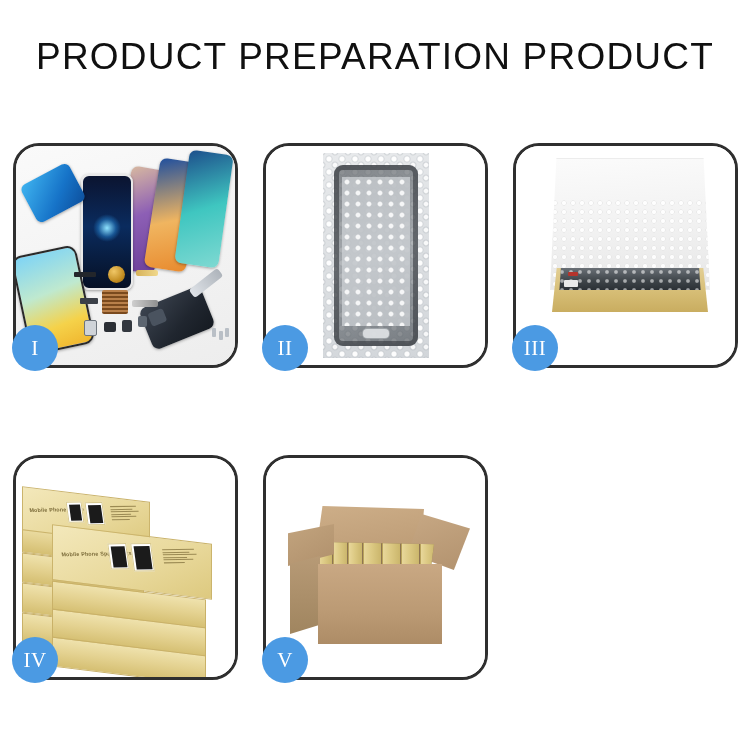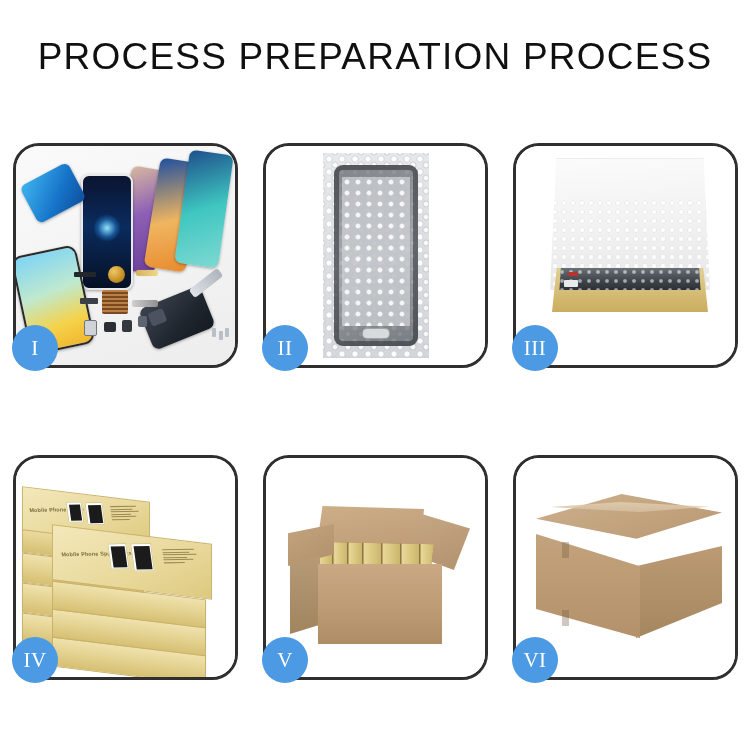--- a/index.html
+++ b/index.html
@@ -285,21 +285,21 @@
     clip-path:polygon(44% 0,100% 30%,56% 62%,0 32%);
   }
   .seam{position:absolute;background:rgba(120,95,66,.35);}
 </style>
 </head>
 <body>
 
 <div class="page">
 
   <div class="header">
-    <div class="title">PROCESS PREPARATION PROCESS</div>
+    <div class="title">PRODUCT PREPARATION PRODUCT</div>
   </div>
 
   <div class="grid">
 
     <div class="row">
 
       <div class="panel p-l">
         <div class="photo pI">
           <div class="ph fan0"></div>
           <div class="ph fan1"></div>
@@ -424,29 +424,16 @@
             </div>
             <div class="c-lip"></div>
             <div class="c-flapL"></div>
             <div class="c-side"></div>
             <div class="c-front"></div>
           </div>
         </div>
         <div class="badge">V</div>
       </div>
 
-      <div class="panel p-r">
-        <div class="photo pVI">
-          <div class="sealed">
-            <div class="sv-top"></div>
-            <div class="tape"></div>
-            <div class="sv-side"></div>
-            <div class="sv-front"></div>
-            <div class="seam" style="left:26px;top:48px;width:7px;height:16px;"></div>
-            <div class="seam" style="left:26px;top:116px;width:7px;height:16px;"></div>
-          </div>
-        </div>
-        <div class="badge">VI</div>
-      </div>
 
     </div>
   </div>
 </div>
 
 </body></html>

